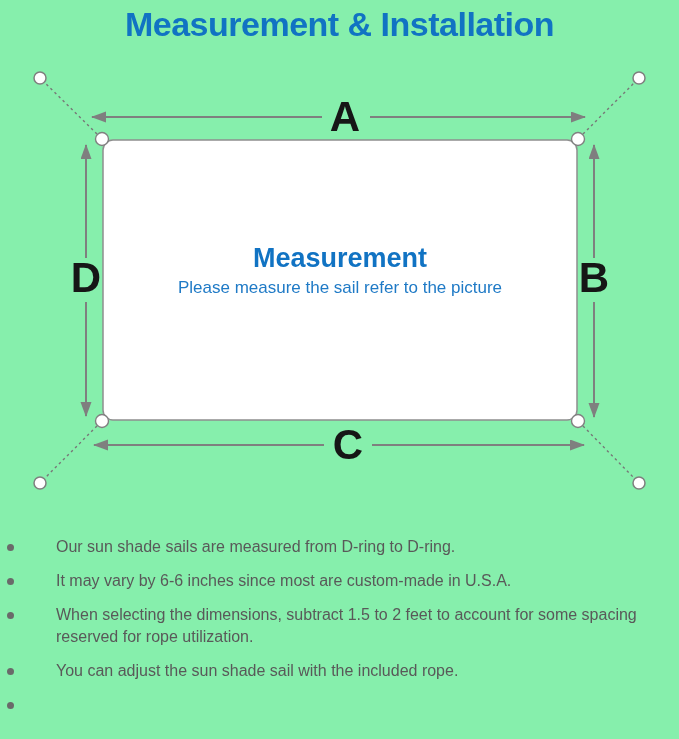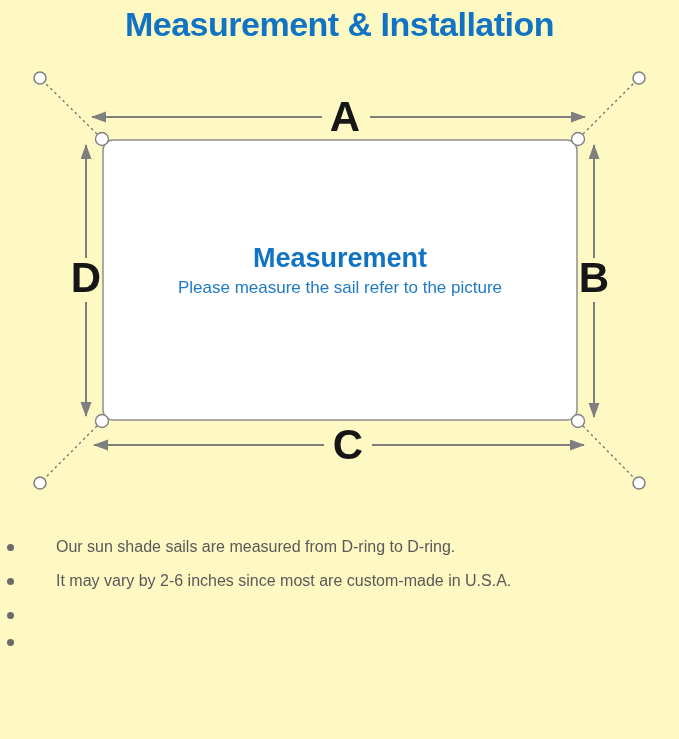--- a/index.html
+++ b/index.html
@@ -5,21 +5,21 @@
   html, body {
     margin: 0;
     padding: 0;
     background: #ffffff;
     font-family: "Liberation Sans", sans-serif;
   }
   .page {
     position: relative;
     width: 679px;
     height: 739px;
-    background: #fef9c3;
+    background: #86efac;
     overflow: hidden;
   }
   .header {
     height: 56px;
     padding-top: 4px;
     text-align: center;
   }
   .header h1 {
     margin: 0;
     font-size: 34px;
@@ -132,23 +132,29 @@
     </svg>
   </div>
 
   <ul class="notes">
     <li>
       <span class="bullet-dot"></span>
       <span class="note-text">Our sun shade sails are measured from D-ring to D-ring.</span>
     </li>
     <li>
       <span class="bullet-dot"></span>
-      <span class="note-text">It may vary by 2-6 inches since most are custom-made in U.S.A.</span>
+      <span class="note-text">It may vary by 6-6 inches since most are custom-made in U.S.A.</span>
     </li>
     <li>
       <span class="bullet-dot"></span>
+      <span class="note-text">When selecting the dimensions, subtract 1.5 to 2 feet to account for some spacing
+reserved for rope utilization.</span>
+    </li>
+    <li>
+      <span class="bullet-dot"></span>
+      <span class="note-text">You can adjust the sun shade sail with the included rope.</span>
     </li>
     <li>
       <span class="bullet-dot"></span>
     </li>
   </ul>
 
 </div>
 
 </body></html>

